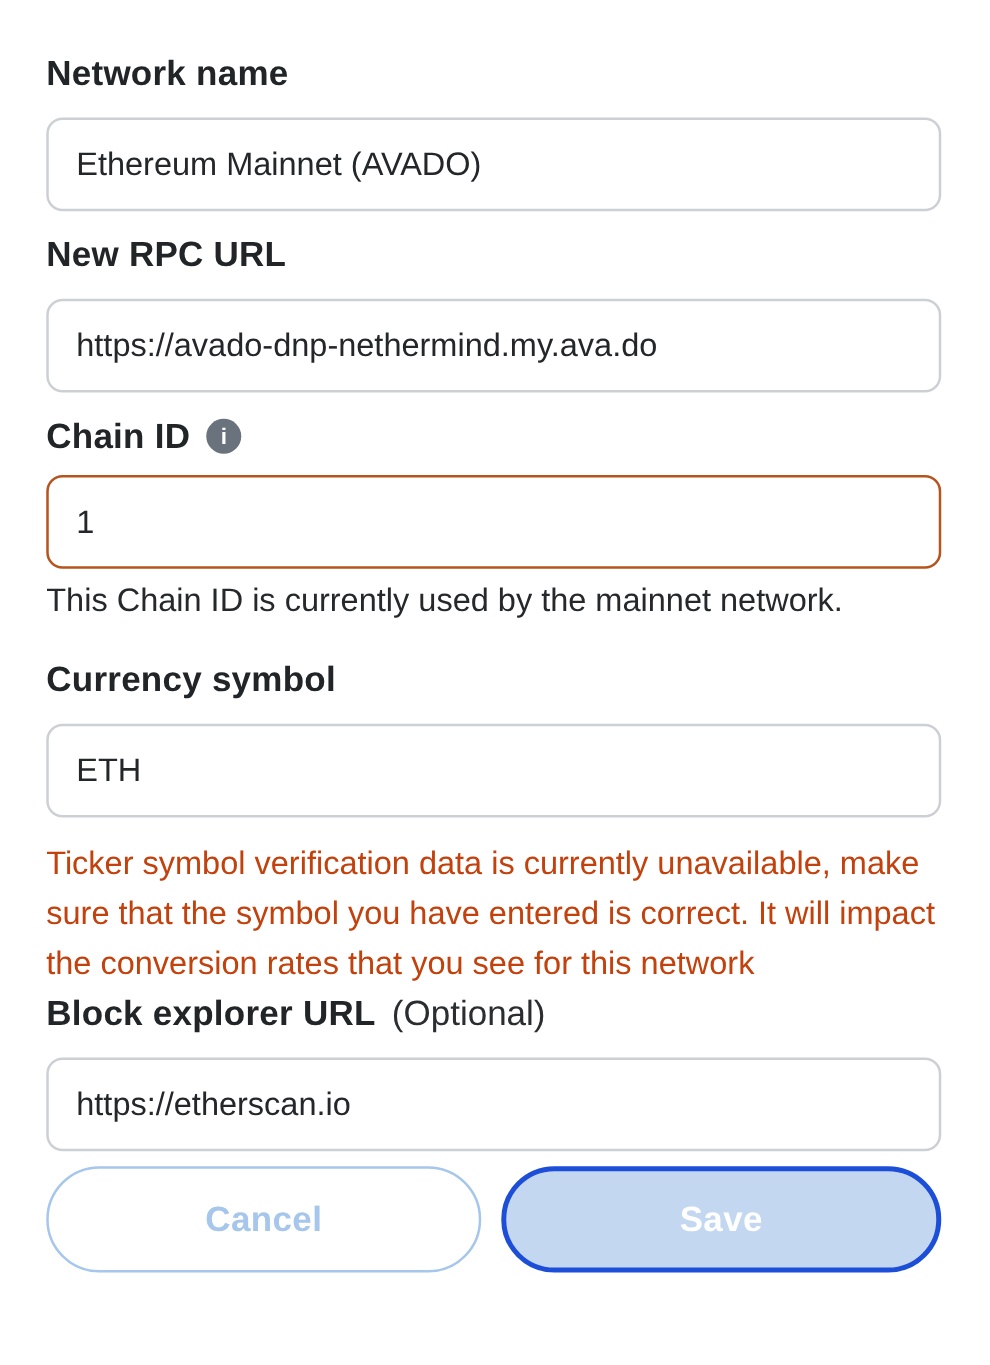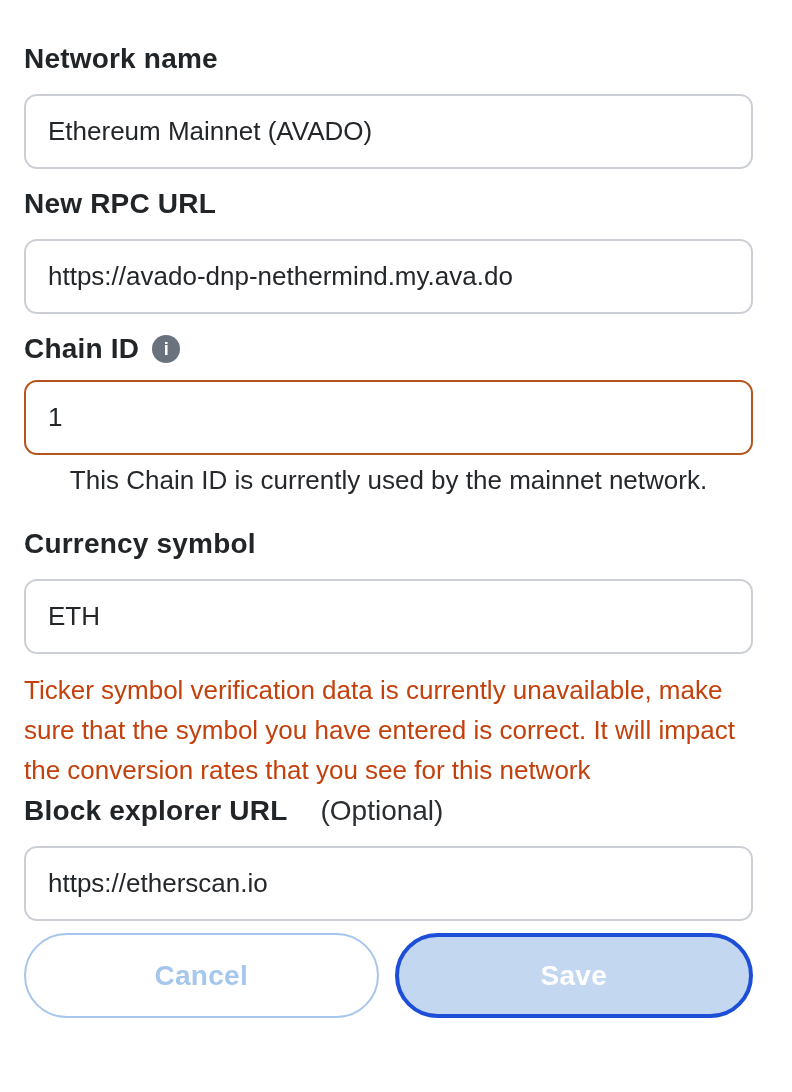--- a/index.html
+++ b/index.html
@@ -11,41 +11,40 @@
     width: 792px;
     height: 1092px;
     overflow: hidden;
     font-family: "Liberation Sans", "DejaVu Sans", sans-serif;
     color: #24272a;
     -webkit-font-smoothing: antialiased;
   }
   .page {
     box-sizing: border-box;
     width: 792px;
-    padding: 44px 39px 0 24px;
+    padding: 44px 39px 0 37px;
   }
   .field-label-row {
     display: flex;
     align-items: center;
     gap: 13px;
     margin: 0 0 20px 0;
   }
   .field-label {
     font-size: 28px;
     line-height: 30px;
     font-weight: 700;
     color: #222528;
     letter-spacing: 0.2px;
   }
   .optional-tag {
     font-size: 28px;
     line-height: 30px;
     font-weight: 400;
     color: #2b2e31;
-    margin-left: 20px;
   }
   .info-icon {
     width: 28px;
     height: 28px;
     border-radius: 50%;
     background: #6a737d;
     color: #ffffff;
     font-size: 18px;
     font-weight: 700;
     display: inline-flex;
@@ -74,21 +73,20 @@
     margin-bottom: 10px;
   }
   .text-input--currency { margin-bottom: 16px; }
   .text-input--explorer { margin-bottom: 12px; }
   .helper-text {
     font-size: 26px;
     line-height: 30px;
     color: #26292c;
     margin: 0 0 34px 0;
     white-space: nowrap;
-    text-align: center;
   }
   .warning-text {
     color: #c2410c;
     font-size: 26px;
     line-height: 40px;
     margin: 0 0 6px 0;
   }
   .warning-text .warning-line {
     white-space: nowrap;
   }

